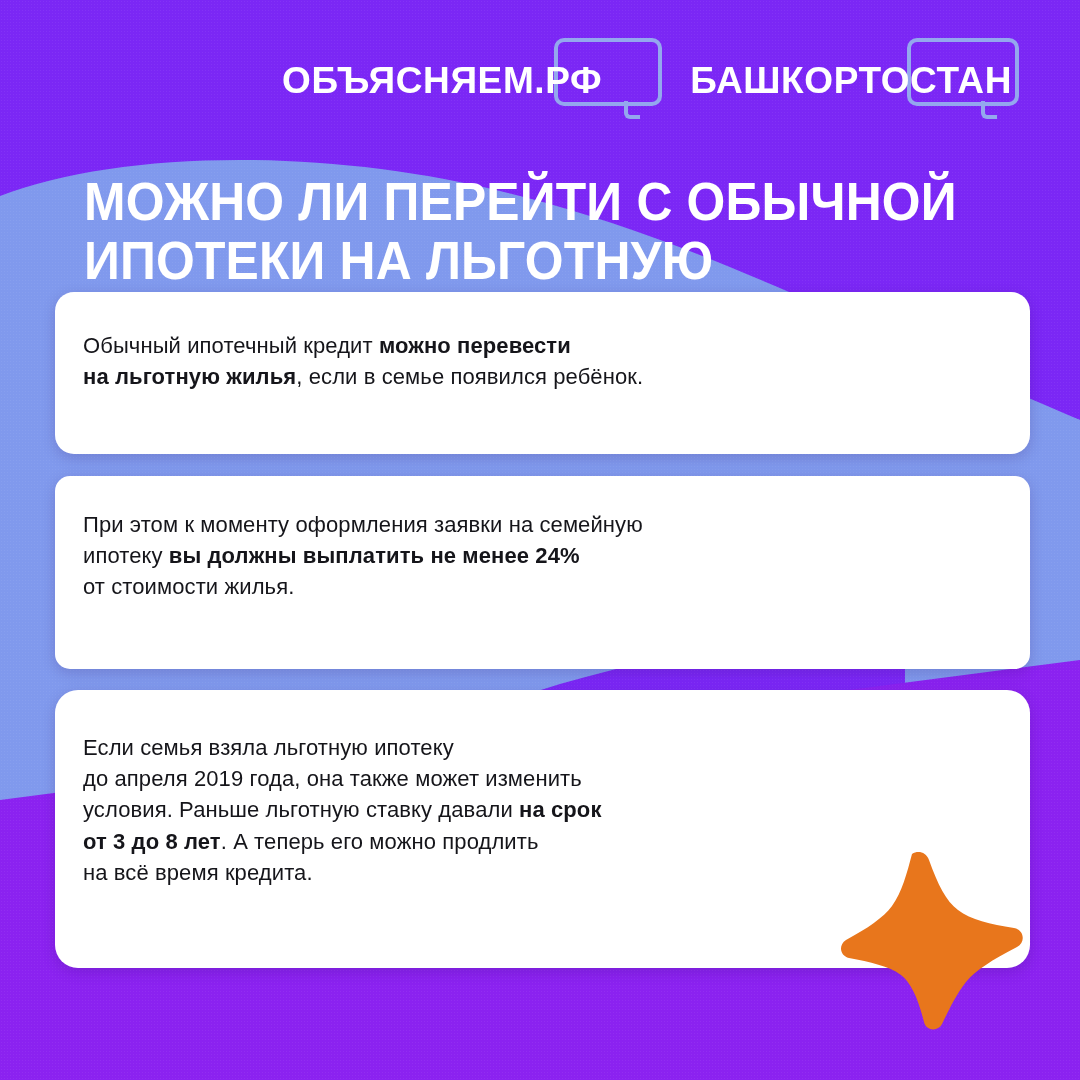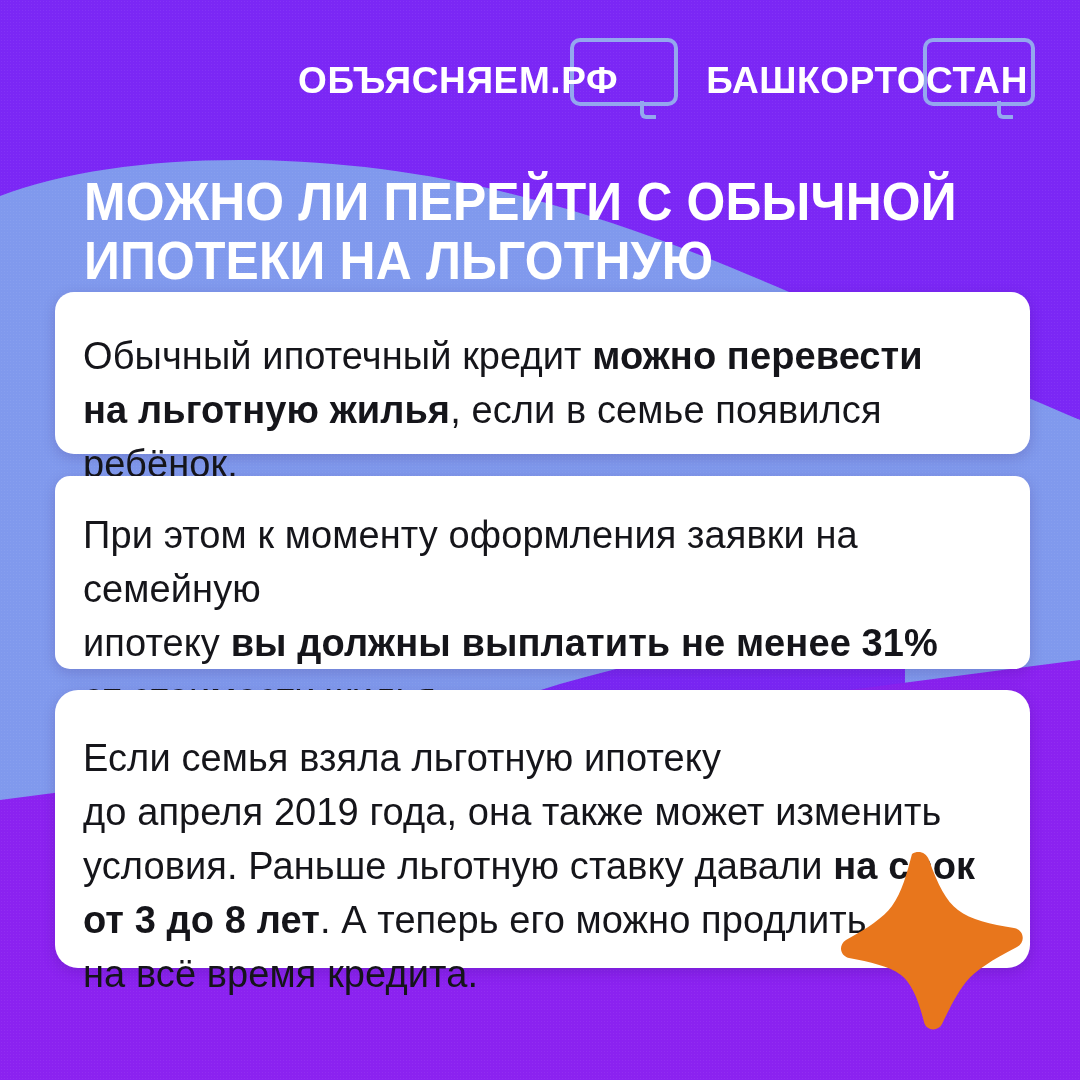--- a/index.html
+++ b/index.html
@@ -38,21 +38,21 @@
   
   #logo-row {
     position: absolute;
     left: 0;
     top: 40px;
     width: 1080px;
     height: 80px;
     display: flex;
     align-items: center;
     justify-content: flex-end;
-    padding-right: 0px;
+    padding-right: 16px;
     box-sizing: border-box;
   }
   .logo-unit {
     position: relative;
     display: flex;
     align-items: center;
     height: 80px;
   }
   .logo-word {
     color: #ffffff;
@@ -120,21 +120,21 @@
     left: 55px;
     width: 975px;
     background: #ffffff;
     border-radius: 19px;
     box-sizing: border-box;
     box-shadow: 0 4px 14px rgba(40, 10, 90, .18);
     z-index: 5;
   }
   .card-text {
     color: #15151a;
-    font-size: 38px;
+    font-size: 22px;
     line-height: 1.42;
     letter-spacing: .1px;
   }
   .card-text b { font-weight: bold; }
   #card-1 { top: 292px; height: 162px; }
   #card-1 .card-text { position: absolute; left: 28px; top: 38px; right: 22px; }
   #card-2 { top: 476px; height: 193px; border-radius: 15px; }
   #card-2 .card-text { position: absolute; left: 28px; top: 33px; right: 16px; }
   #card-3 { top: 690px; height: 278px; border-radius: 23px; }
   #card-3 .card-text { position: absolute; left: 28px; top: 42px; right: 22px; }
@@ -186,21 +186,21 @@
   <h1 id="title">
     <span class="tline">МОЖНО ЛИ ПЕРЕЙТИ С ОБЫЧНОЙ</span>
     <span class="tline">ИПОТЕКИ НА ЛЬГОТНУЮ</span>
   </h1>
 
   <div class="card" id="card-1">
     <div class="card-text">Обычный ипотечный кредит <b>можно перевести<br><b>на льготную жилья</b></b>, если в семье появился ребёнок.</div>
   </div>
 
   <div class="card" id="card-2">
-    <div class="card-text">При этом к моменту оформления заявки на семейную<br>ипотеку <b>вы должны выплатить не менее 31%</b><br>от стоимости жилья.</div>
+    <div class="card-text">При этом к моменту оформления заявки на семейную<br>ипотеку <b>вы должны выплатить не менее 24%</b><br>от стоимости жилья.</div>
   </div>
 
   <div class="card" id="card-3">
     <div class="card-text">Если семья взяла льготную ипотеку<br>до апреля 2019 года, она также может изменить<br>условия. Раньше льготную ставку давали <b>на срок</b><br><b>от 3 до 8 лет</b>. А теперь его можно продлить<br>на всё время кредита.</div>
   </div>
 
   <svg id="star" viewBox="0 0 190 182">
     <path fill="#E8761C" d="M 74 6
              C 80 2, 88 4, 91 12
              C 100 37, 108 53, 120 62

